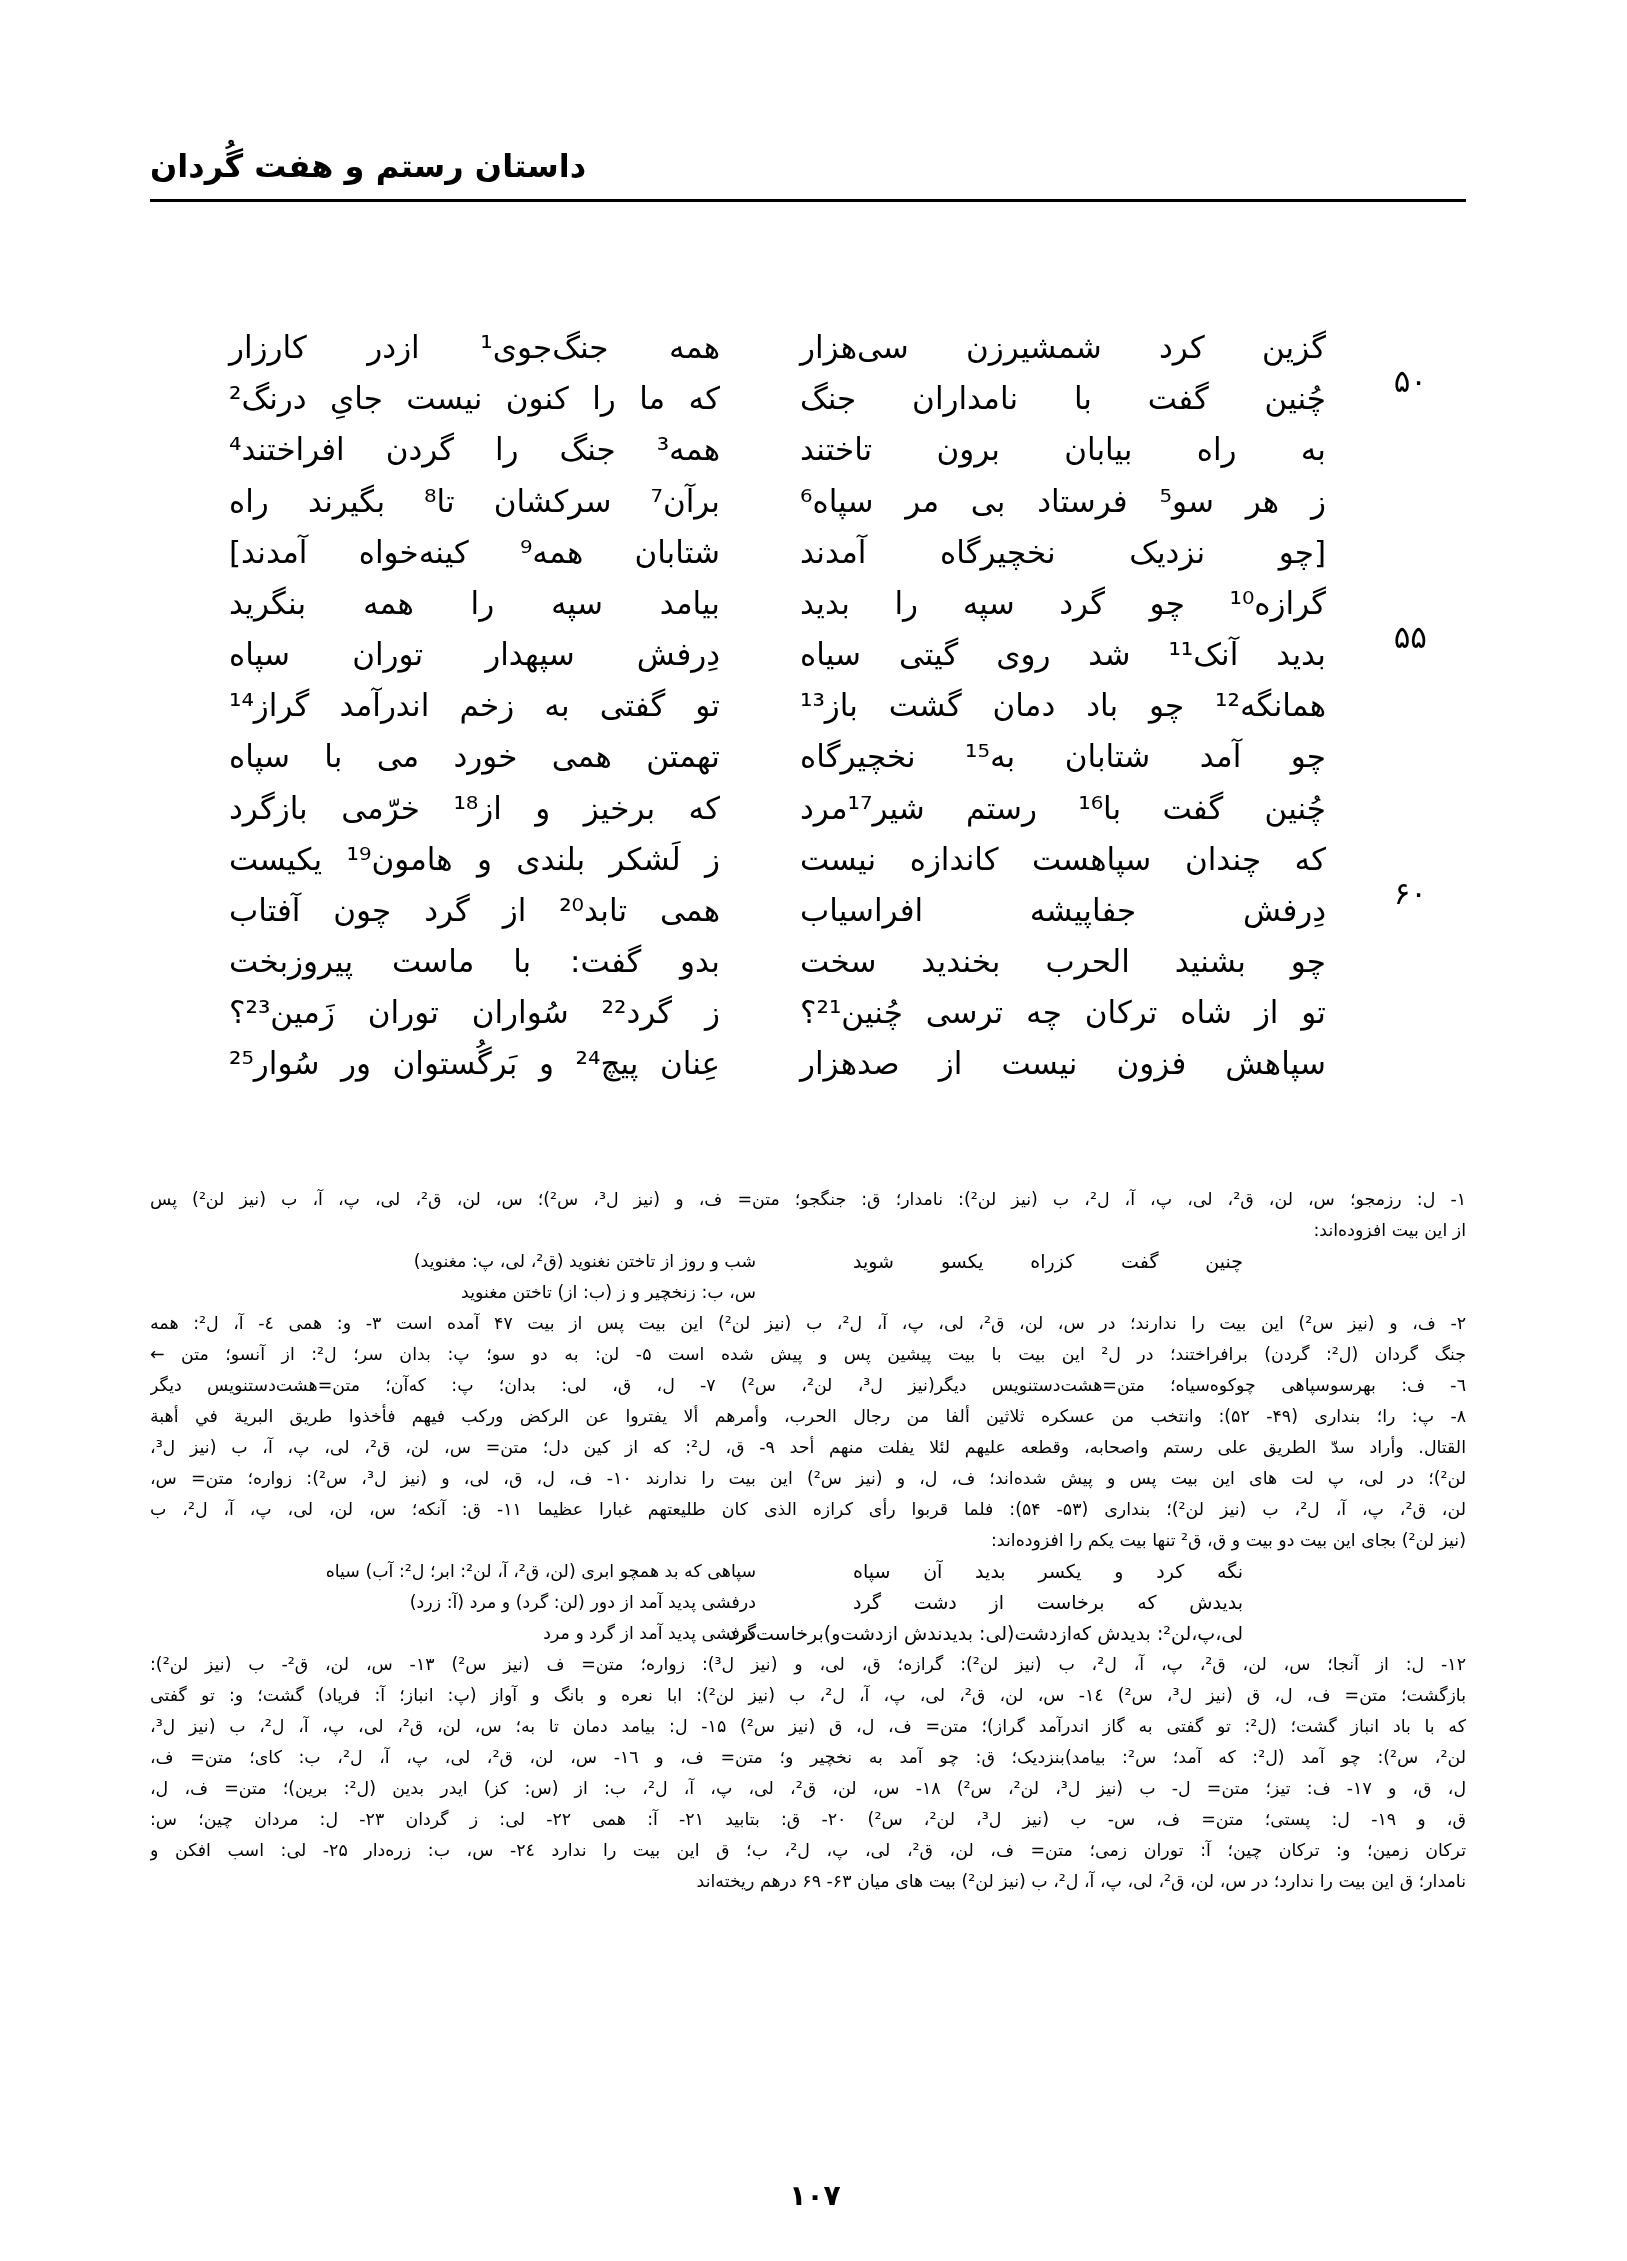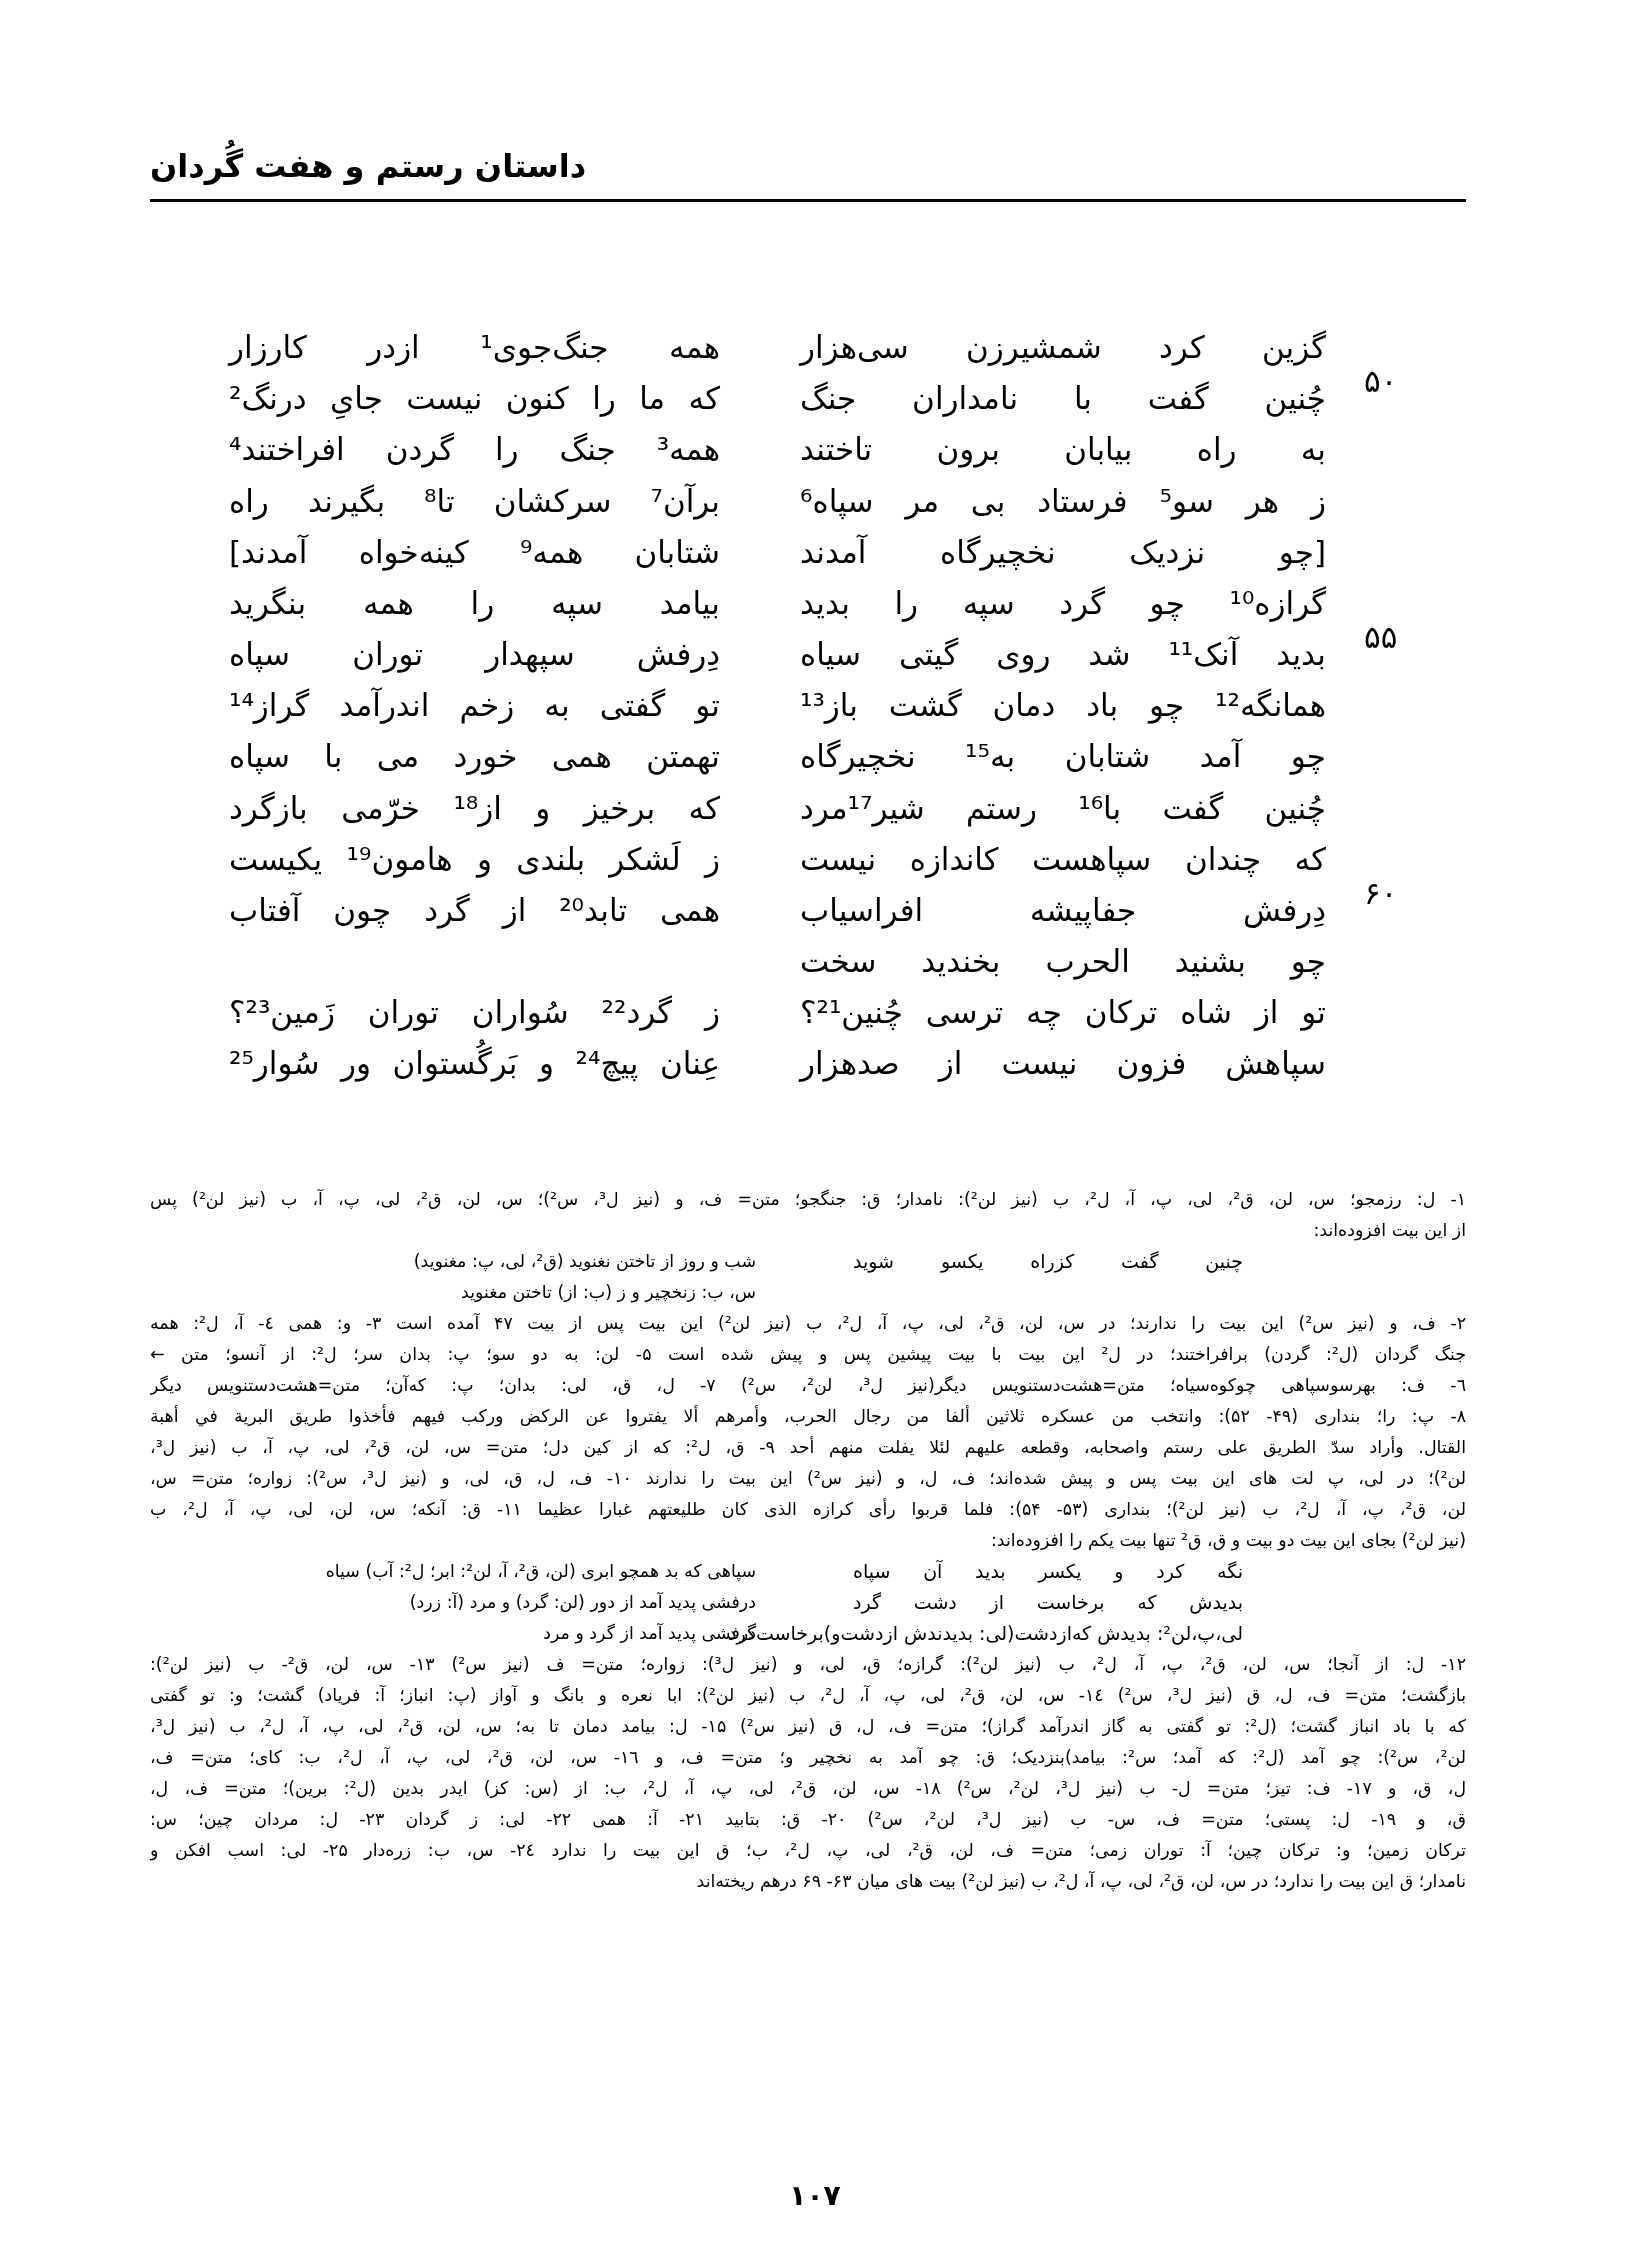--- a/index.html
+++ b/index.html
@@ -17,21 +17,21 @@
     direction: rtl; white-space: nowrap;
   }
   .poem {
     position: absolute; top: 312px; left: 230px; width: 1197px; height: 787px;
     direction: rtl;
   }
   .verse-row {
     position: absolute; right: 0; width: 1197px; height: 49px;
   }
   .line-no {
-    position: absolute; right: 0; top: 0; width: 63px; text-align: left;
+    position: absolute; right: 0; top: 0; width: 63px; text-align: right;
     font-size: 31px; font-family: "DejaVu Sans", sans-serif;
   }
   .hemistich {
     position: absolute; top: 17px; font-size: 31px; font-family: "DejaVu Sans", sans-serif;
     white-space: nowrap; text-align: justify; text-align-last: justify;
   }
   .h-right { right: 101px; width: 526px; margin-left: 47px; }
   .h-left { right: 707px; width: 491px; }
   .notes {
     position: absolute; left: 150px; top: 1184px; width: 1316px;
@@ -111,20 +111,21 @@
       <span class="hemistich h-left">ز لَشکر بلندی و هامون¹⁹ یکیست</span>
     </div>
     <div class="verse-row" style="top: 563px;">
       <span class="line-no">۶۰</span>
       <span class="hemistich h-right">دِرفش جفاپیشه افراسیاب</span>
       <span class="hemistich h-left">همی تابد²⁰ از گرد چون آفتاب</span>
     </div>
     <div class="verse-row" style="top: 614px;">
       <span class="line-no"></span>
       <span class="hemistich h-right">چو بشنید الحرب بخندید سخت</span>
+      <span class="hemistich h-left">بدو گفت: با ماست پیروزبخت</span>
     </div>
     <div class="verse-row" style="top: 665px;">
       <span class="line-no"></span>
       <span class="hemistich h-right">تو از شاه ترکان چه ترسی چُنین²¹؟</span>
       <span class="hemistich h-left">ز گرد²² سُواران توران زَمین²³؟</span>
     </div>
     <div class="verse-row" style="top: 716px;">
       <span class="line-no"></span>
       <span class="hemistich h-right">سپاهش فزون نیست از صدهزار</span>
       <span class="hemistich h-left">عِنان پیچ²⁴ و بَرگُستوان ور سُوار²⁵</span>

